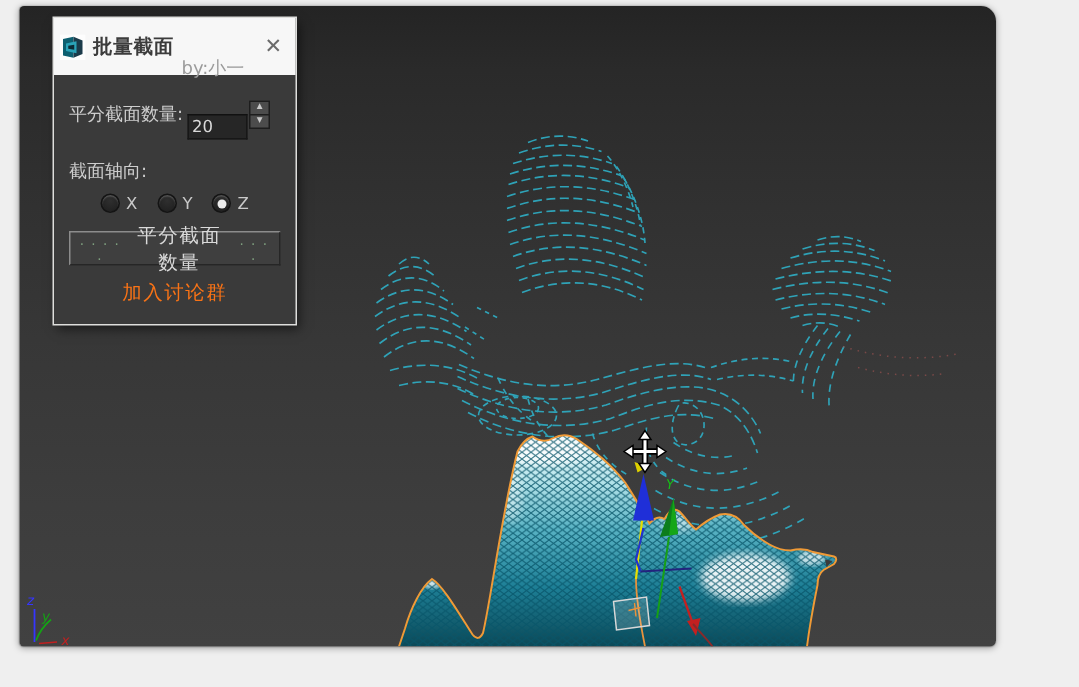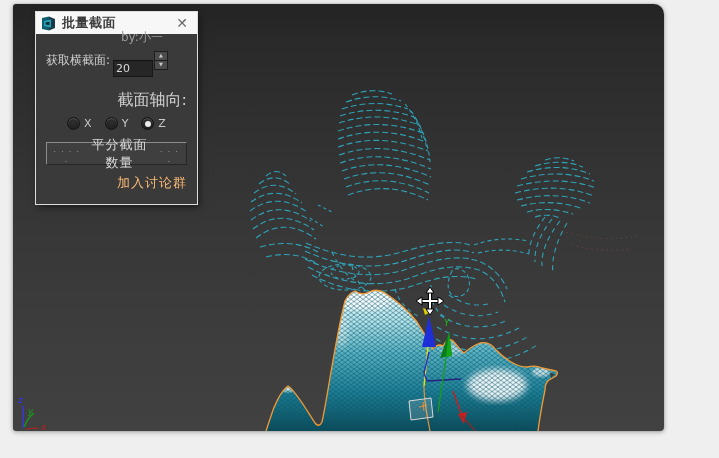--- a/index.html
+++ b/index.html
@@ -17,21 +17,21 @@
   .viewport svg{position:absolute;left:0;top:0;}
 
   
   .dialog{
     position:absolute;left:36px;top:12px;width:161px;
     background:#3a3a3a;
     box-shadow:0 0 0 1px #dededc, 2px 3px 7px rgba(0,0,0,.55);
     z-index:5;
   }
   .titlebar{
-    height:22px;background:#f7f7f7;display:flex;align-items:center;
+    height:38px;background:#f7f7f7;display:flex;align-items:center;
     padding:0 6px 0 4px;
   }
   .app-icon{width:17px;height:17px;margin-right:5px;flex:0 0 auto;}
   .title-text{font-size:13px;color:#3c3c3c;font-weight:bold;letter-spacing:.5px;white-space:nowrap;}
   .title-sub{font-size:12px;color:#9b9b9b;margin-left:5px;white-space:nowrap;margin-top:28px;}
   .close-btn{margin-left:auto;font-size:14px;color:#6b6b6b;line-height:14px;cursor:default;padding:1px 3px;}
   .dlg-body{padding:10px 10px 12px 10px;}
   .row1{display:flex;align-items:center;}
   .lbl{font-size:12px;color:#cdcdcd;white-space:nowrap;}
   .count-input{
@@ -39,21 +39,21 @@
     background:#262626;border:1px solid #171717;border-top-color:#111;
     color:#d8d8d8;font-size:11px;font-family:"DejaVu Sans",sans-serif;
     padding:0 2px;outline:none;margin-top:16px;
   }
   .spinner{display:flex;flex-direction:column;margin-left:1px;}
   .spin-btn{
     width:12px;height:8px;background:#4c4c4c;border:1px solid #1d1d1d;
     color:#c9c9c9;font-size:5px;line-height:6px;text-align:center;cursor:default;
   }
   .spin-btn + .spin-btn{margin-top:-1px;}
-  .axis-label{text-align:right;font-size:16px;color:#cdcdcd;margin-top:13px;}
+  .axis-label{text-align:left;font-size:12px;color:#cdcdcd;margin-top:13px;}
   .radio-row{display:flex;justify-content:center;gap:13px;margin-top:6px;}
   .radio{display:flex;align-items:center;gap:4px;}
   .radio-dot{
     width:11px;height:11px;border-radius:50%;
     background:radial-gradient(circle at 50% 35%,#2f2f2f,#1d1d1d);
     border:1px solid #141414;
     box-shadow:inset 0 1px 1px rgba(255,255,255,.22);
     position:relative;
   }
   .radio-dot.selected::after{
@@ -64,21 +64,21 @@
   .get-btn{
     margin-top:12px;width:100%;height:23px;
     background:#3f3f3f;
     border:1px solid #8c8c8c;border-right-color:#262626;border-bottom-color:#262626;
     color:#dadada;font-size:13px;font-family:"DejaVu Sans",sans-serif;
     display:flex;align-items:center;justify-content:center;gap:6px;
     cursor:default;letter-spacing:1px;
   }
   .btn-dots{font-size:9px;color:#7fa07f;letter-spacing:1px;line-height:10px;}
   .join-link{
-    margin-top:9px;text-align:right;font-size:13px;color:#fdba74;
+    margin-top:9px;text-align:center;font-size:13px;color:#f97316;
     letter-spacing:1px;cursor:pointer;
   }
 </style>
 </head>
 <body>
 
 <div class="stage">
 
   <div class="viewport">
     <svg width="651" height="427" viewBox="13 4 651 427">
@@ -245,21 +245,21 @@
         <polygon points="9,1.5 15,4 15,13 9,15.5" fill="#1b3b4a"></polygon>
         <polygon points="4,6 11,4.5 11,12.5 4,11" fill="#2aa3b8"></polygon>
         <polygon points="5.5,7.5 9.5,6.8 9.5,10.2 5.5,9.5" fill="#0c2b36"></polygon>
       </svg>
       <span class="title-text">批量截面</span>
       <span class="title-sub">by:小一</span>
       <span class="close-btn">✕</span>
     </div>
     <div class="dlg-body">
       <div class="row1">
-        <span class="lbl">获取横截面:</span>
+        <span class="lbl">平分截面数量:</span>
         <input class="count-input" type="text" value="20" style="">
         <div class="spinner">
           <div class="spin-btn">▲</div>
           <div class="spin-btn">▼</div>
         </div>
       </div>
       <div class="axis-label">截面轴向:</div>
       <div class="radio-row">
         <span class="radio">
           <span class="radio-dot"></span>

